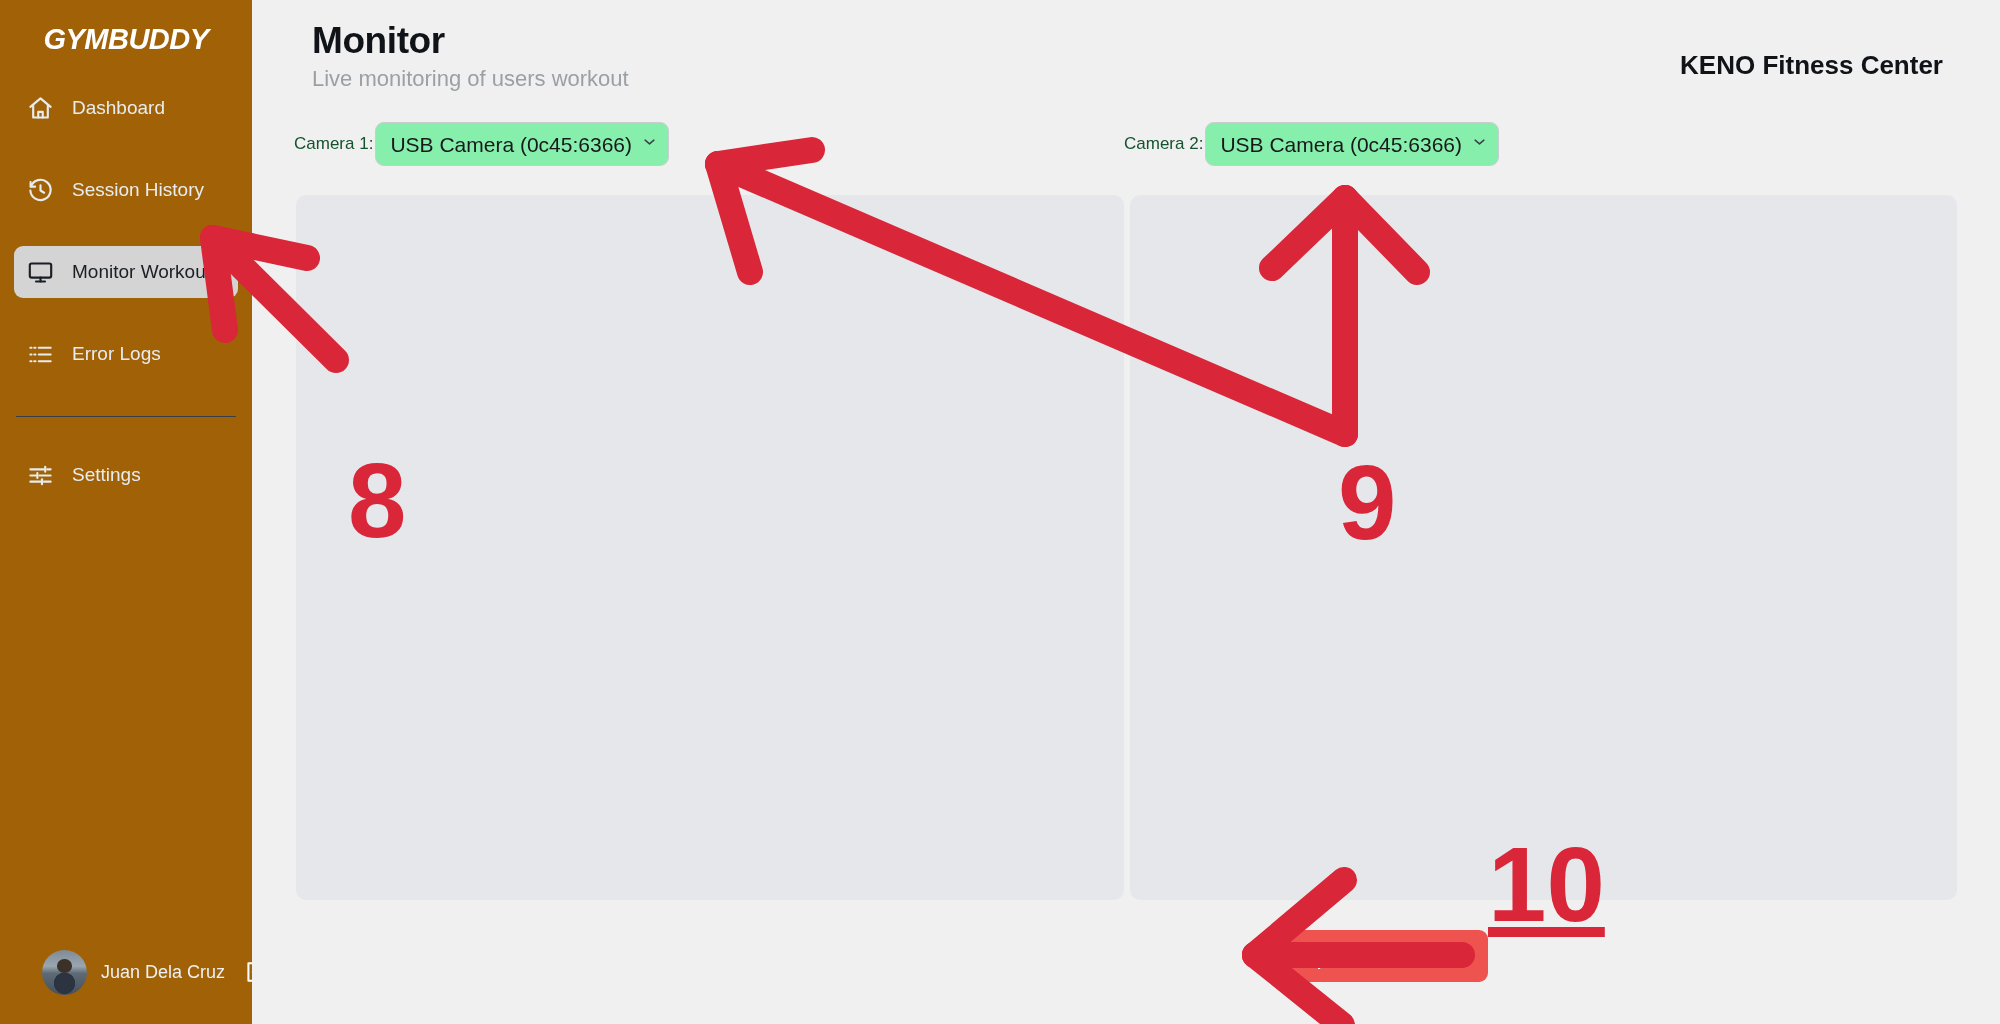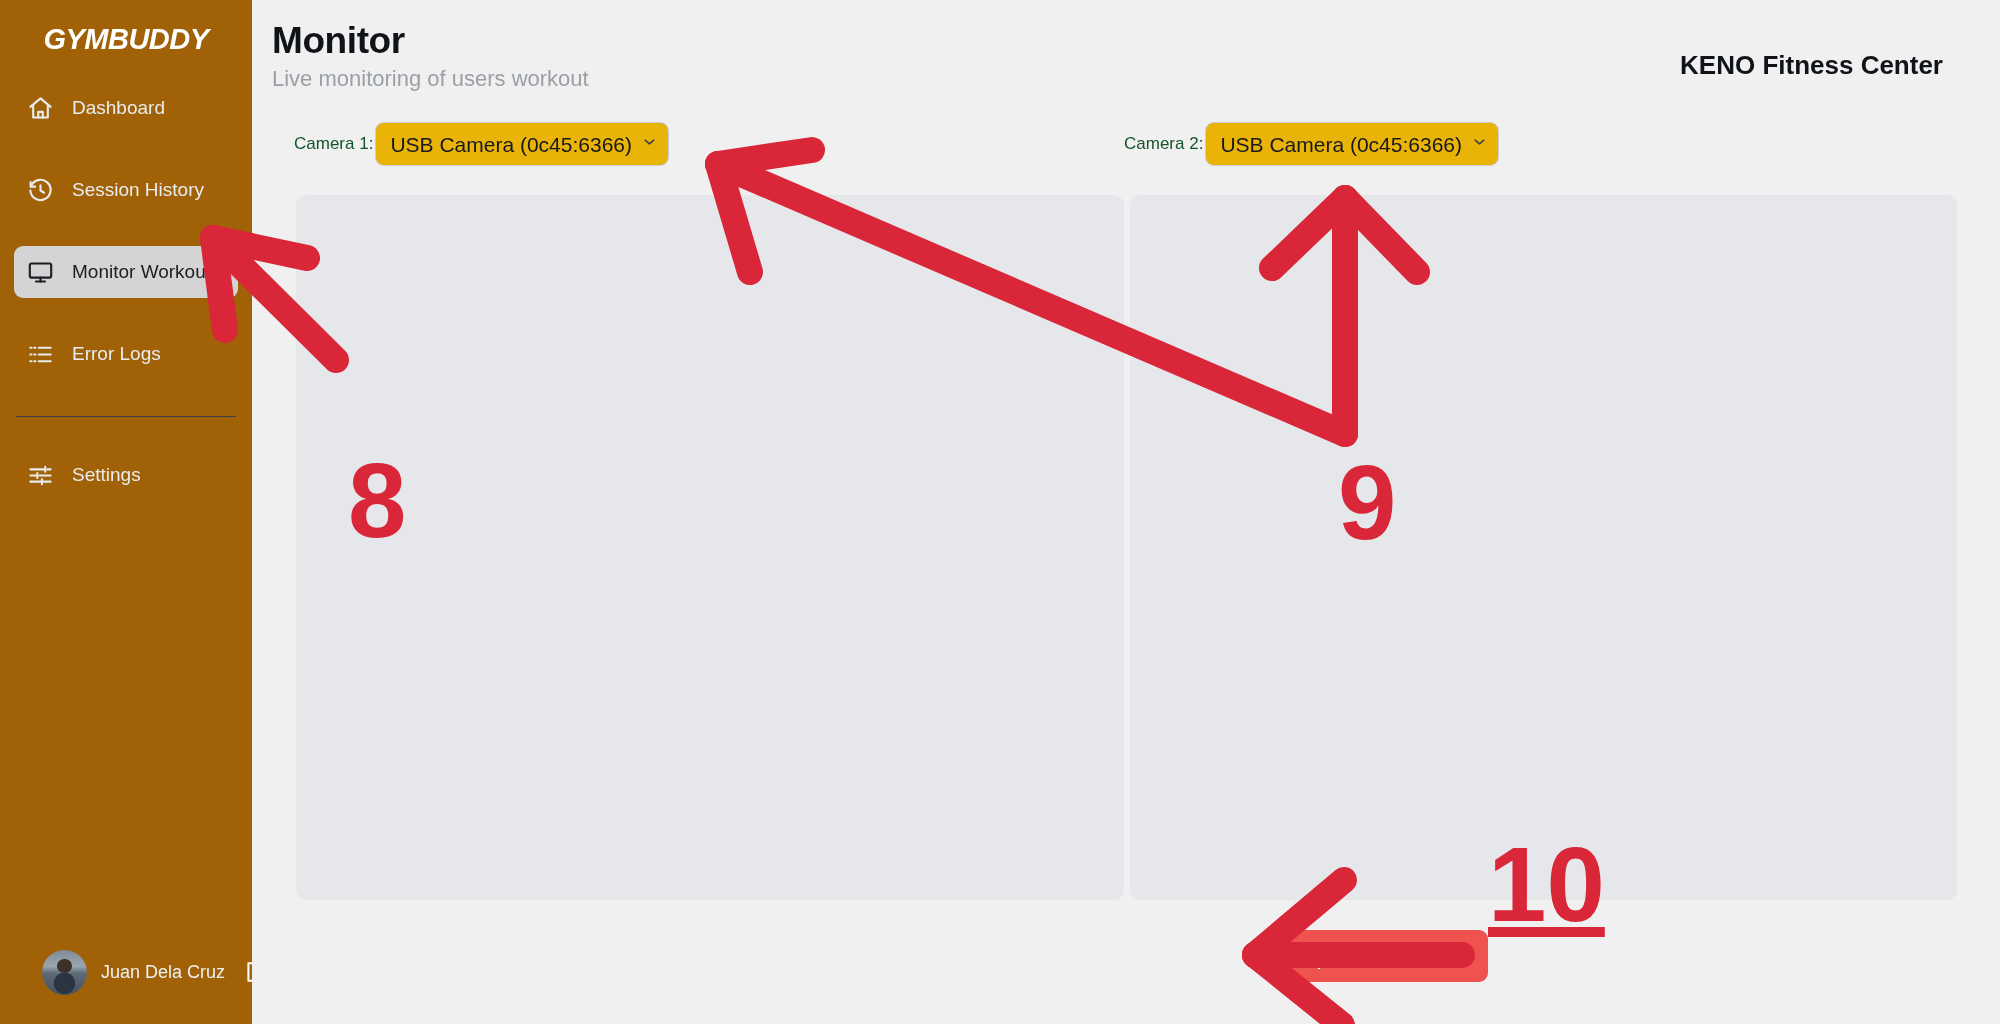--- a/index.html
+++ b/index.html
@@ -129,21 +129,21 @@
   
   .main {
     flex: 1 1 auto;
     position: relative;
     background: #f0f0f0;
     padding: 0;
   }
   .topbar {
     position: relative;
     height: 108px;
-    padding: 22px 57px 0 20px;
+    padding: 22px 57px 0 60px;
   }
   .page-title {
     font-size: 37px;
     font-weight: bold;
     color: #101418;
     letter-spacing: -0.4px;
     line-height: 1.05;
   }
   .page-sub {
     font-size: 22px;
@@ -178,21 +178,21 @@
   .cam-select-group.g2 { left: 872px; }
   .cam-label {
     font-size: 17px;
     color: #14532d;
     white-space: nowrap;
     margin-right: 2px;
   }
   .cam-select {
     appearance: none;
     -webkit-appearance: none;
-    background: #eab308;
+    background: #86efac;
     border: 1px solid #c9ccd1;
     border-radius: 9px;
     height: 44px;
     padding: 0 36px 0 14px;
     font-size: 21px;
     color: #17191c;
     font-family: "Liberation Sans", sans-serif;
     cursor: pointer;
     position: relative;
   }

